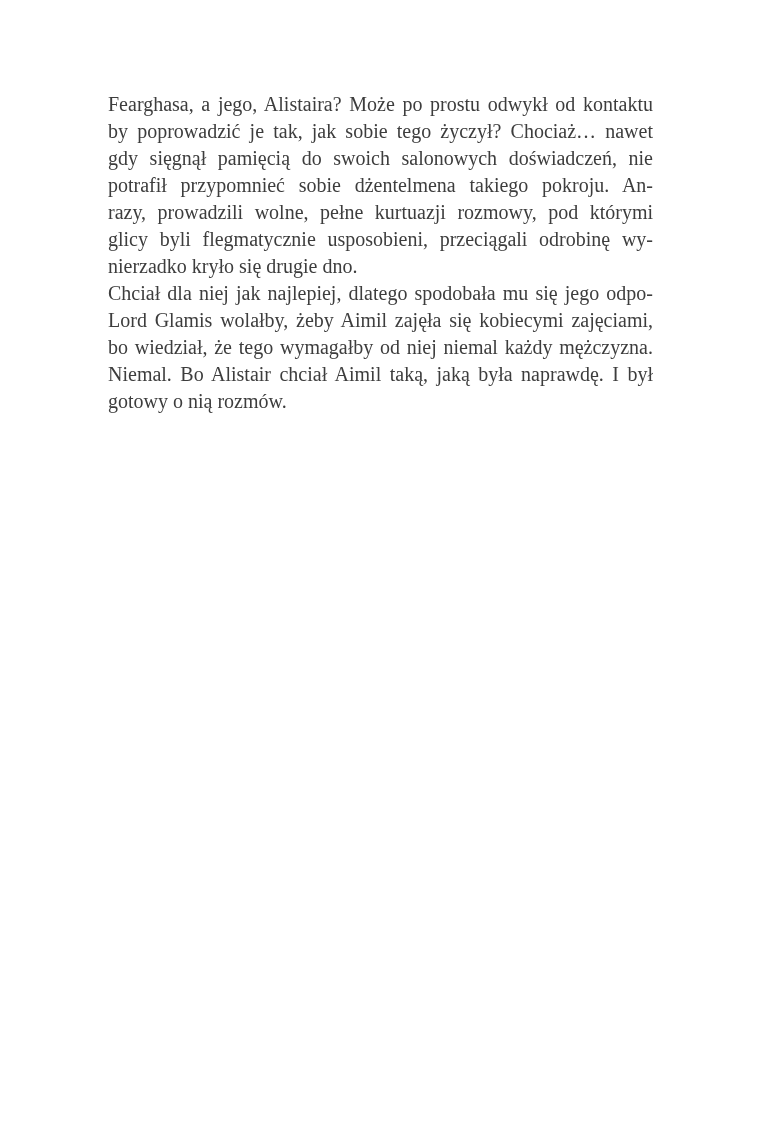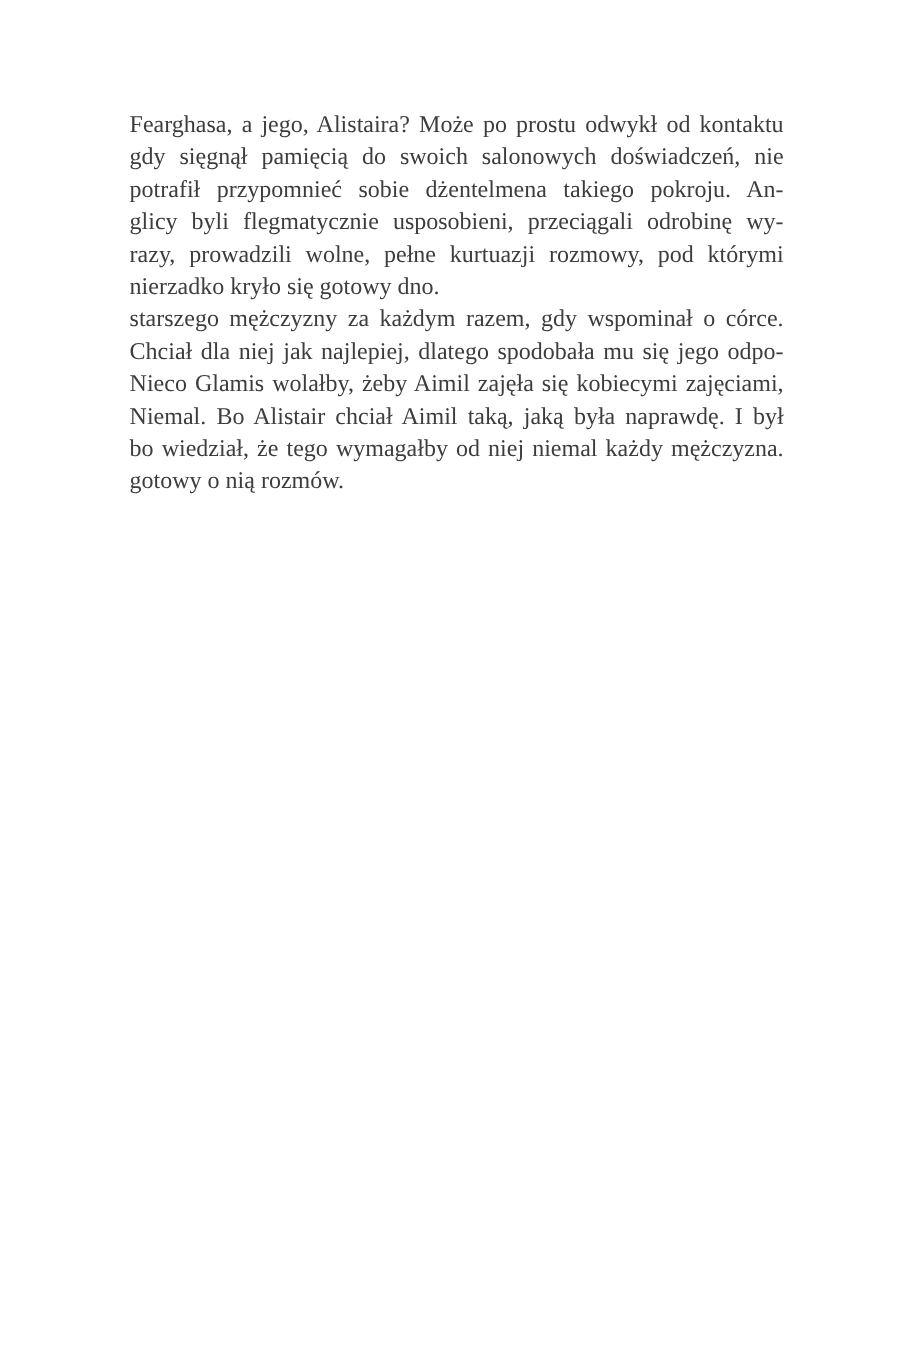--- a/index.html
+++ b/index.html
@@ -48,28 +48,28 @@
     text-indent: 30px;
   }
 </style>
 </head>
 <body style="background: rgb(255, 255, 255);">
 
 <div class="page">
   <div class="text-block" id="text-block" style="color: rgb(61, 61, 61);">
       <div class="paragraph">
         <span class="text-line">Fearghasa, a jego, Alistaira? Może po prostu odwykł od kontaktu</span>
+        <span class="text-line">by poprowadzić je tak, jak sobie tego życzył? Chociaż… nawet</span>
         <span class="text-line">gdy sięgnął pamięcią do swoich salonowych doświadczeń, nie</span>
         <span class="text-line">potrafił przypomnieć sobie dżentelmena takiego pokroju. An-</span>
+        <span class="text-line">razy, prowadzili wolne, pełne kurtuazji rozmowy, pod którymi</span>
         <span class="text-line">glicy byli flegmatycznie usposobieni, przeciągali odrobinę wy-</span>
-        <span class="text-line">razy, prowadzili wolne, pełne kurtuazji rozmowy, pod którymi</span>
-        <span class="text-line last-line">nierzadko kryło się gotowy dno.</span>
+        <span class="text-line last-line">nierzadko kryło się drugie dno.</span>
       </div>
       <div class="paragraph">
-        <span class="text-line">starszego mężczyzny za każdym razem, gdy wspominał o córce.</span>
         <span class="text-line">Chciał dla niej jak najlepiej, dlatego spodobała mu się jego odpo-</span>
-        <span class="text-line">Nieco Glamis wolałby, żeby Aimil zajęła się kobiecymi zajęciami,</span>
+        <span class="text-line">Lord Glamis wolałby, żeby Aimil zajęła się kobiecymi zajęciami,</span>
+        <span class="text-line">bo wiedział, że tego wymagałby od niej niemal każdy mężczyzna.</span>
         <span class="text-line">Niemal. Bo Alistair chciał Aimil taką, jaką była naprawdę. I był</span>
-        <span class="text-line">bo wiedział, że tego wymagałby od niej niemal każdy mężczyzna.</span>
         <span class="text-line last-line">gotowy o nią rozmów.</span>
       </div>
     </div>
 </div>
 
 </body></html>

